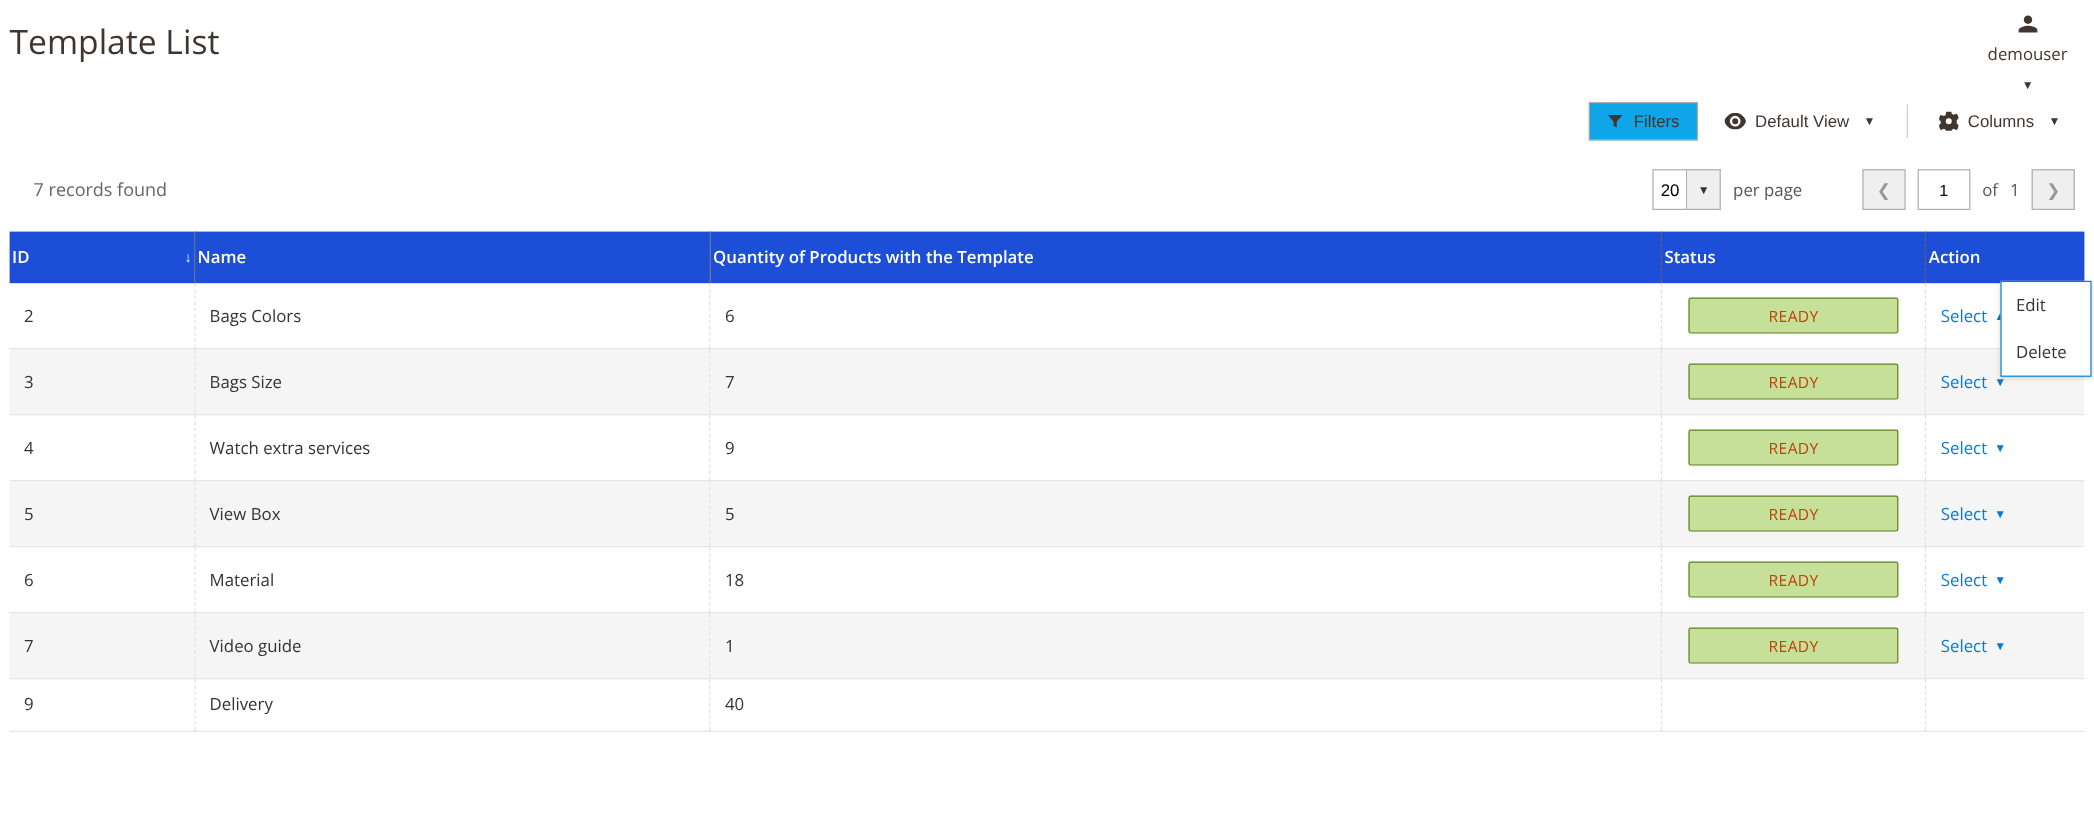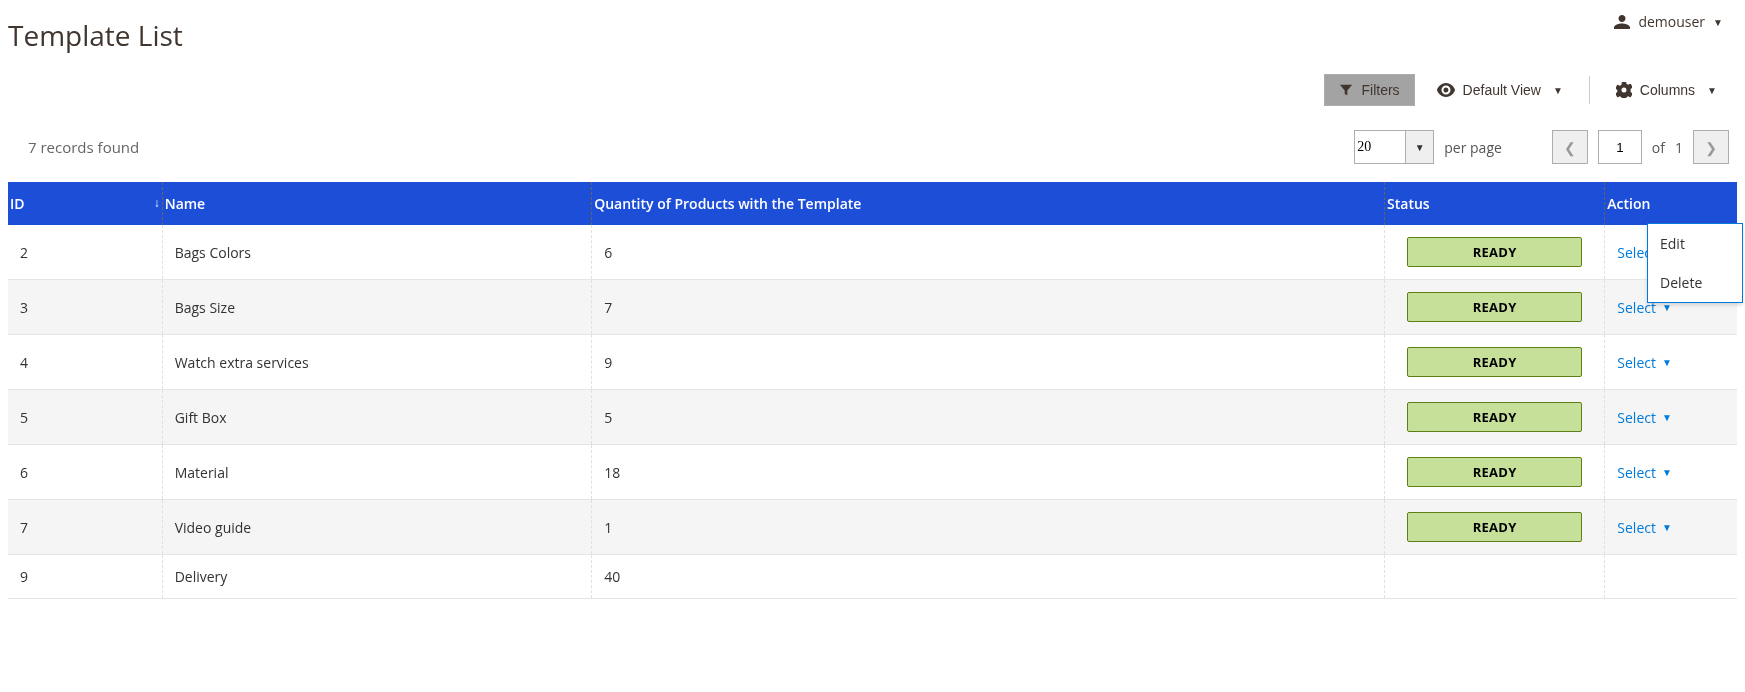--- a/index.html
+++ b/index.html
@@ -27,20 +27,21 @@
     color: #41362f;
     margin: 4px 0 12px 0;
   }
   .user-menu {
     display: flex;
     align-items: center;
     gap: 8px;
     cursor: pointer;
     color: #41362f;
     padding-right: 14px;
+    flex-direction: column;
   }
   .user-menu .caret {
     font-size: 10px;
     color: #41362f;
   }
   .user-icon svg { display:block; }
   .action-bar {
     background: #f8f8f8;
     border: 1px solid #efefef;
     padding: 20px 18px;
@@ -70,21 +71,21 @@
     align-items: center;
     gap: 8px;
     border: 1px solid #adadad;
     background: #fff;
     padding: 7px 14px;
     cursor: pointer;
     color: #41362f;
     font-size: 14px;
   }
   .tool-btn.filters {
-    background: #a3a3a3;
+    background: #0ea5e9;
     text-align: center;
   }
   .tool-btn.flat {
     border: none;
     background: transparent;
     text-align: right;
   }
   .tool-sep {
     width:1px; height:28px; background:#ccc; margin:0 4px;
   }
@@ -97,26 +98,25 @@
     padding: 4px 8px 18px;
   }
   .records-text { color:#666; font-size:15px;margin-left:12px; }
   .pager {
     display: flex; align-items: center; gap: 10px;
   }
   .page-size {
     display:flex; align-items:stretch;
   }
   .page-size-input {
-    width: 52px;
+    width: 29px;
     height: 34px;
     border: 1px solid #adadad;
-    text-align: left;
-    font-size: 14px;
-    font-family: Liberation Serif, serif;
+    text-align: center;
+    font-size: 14px;
   }
   .page-size-btn {
     width: 28px;
     border: 1px solid #adadad;
     border-left: none;
     background: #efefef;
     display:flex; align-items:center; justify-content:center;
     cursor:pointer;
   }
   .pager-text { color:#555; }
@@ -171,42 +171,42 @@
   }
   .status-badge {
     display:block;
     width: 175px;
     margin: 0 auto;
     text-align:center;
     padding: 5px 0;
     background: #c6e09a;
     border: 1px solid #5b8116;
     border-radius: 2px;
-    color: #000000;
-    font-weight: 700;
+    color: #c2410c;
+    font-weight: 400;
     font-size: 13px;
     letter-spacing: .3px;
   }
   .action-cell {
     position: relative;
   }
   .select-link {
     color: #007bdb;
     cursor: pointer;
     display:inline-flex;
     align-items:center;
     gap:6px;
     font-size:14px;
   }
   .select-link .caret { font-size:10px; }
   .dropdown {
     position:absolute;
     top: -2px;
     right: -6px;
-    width: 96px;
+    width: 76px;
     background:#fff;
     border:1px solid #007bdb;
     box-shadow: 0 2px 4px rgba(0,0,0,.15);
     z-index: 10;
   }
   .dropdown-item {
     padding: 10px 12px;
     cursor:pointer;
     color:#333;
     font-size:14px;
@@ -332,21 +332,21 @@
           <td>
             <span class="status-badge">READY</span>
           </td>
           <td class="action-cell"><span class="select-link">
               <span>Select</span>
               <span class="caret">▼</span>
             </span></td>
         </tr>
         <tr class="alt">
           <td>5</td>
-          <td>Gift Box</td>
+          <td>View Box</td>
           <td>5</td>
           <td>
             <span class="status-badge">READY</span>
           </td>
           <td class="action-cell"><span class="select-link">
               <span>Select</span>
               <span class="caret">▼</span>
             </span></td>
         </tr>
         <tr>

